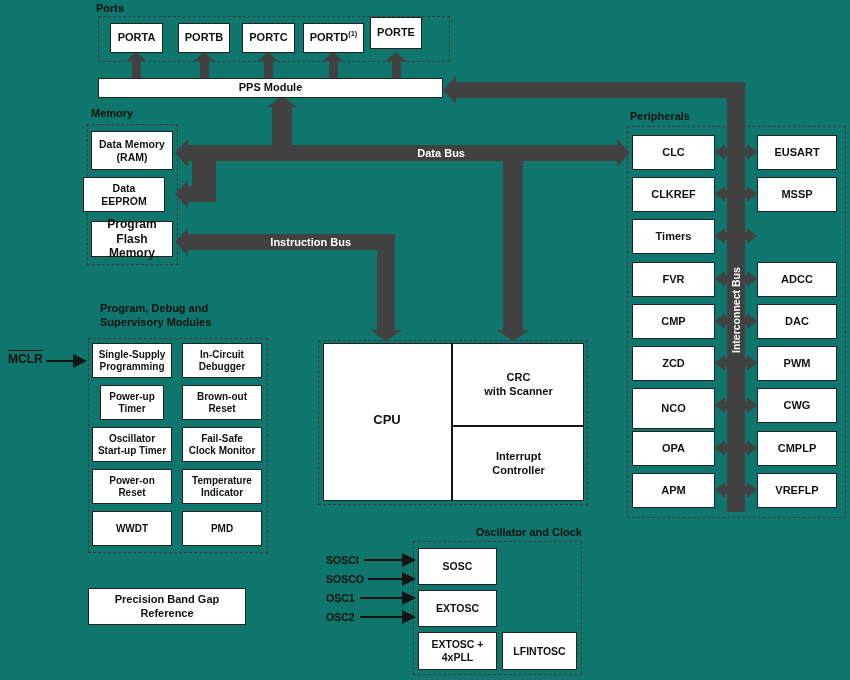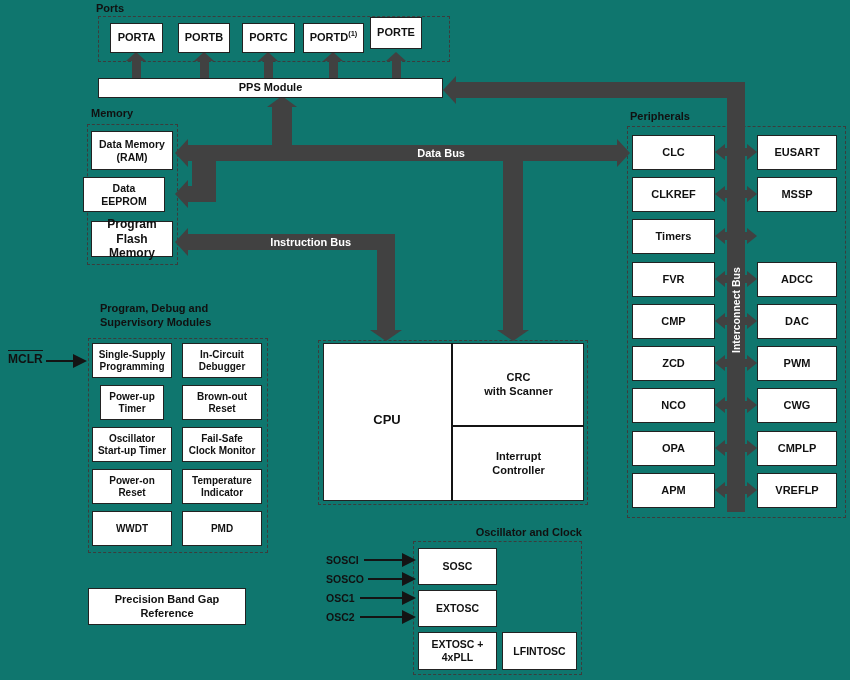--- a/index.html
+++ b/index.html
@@ -152,21 +152,21 @@
     <span style="display:block">Interrupt</span>
     <span style="display:block">Controller</span>
   </div>
 
   <div class="box" style="left:632px;top:135px;width:83px;height:35px">CLC</div>
   <div class="box" style="left:632px;top:177px;width:83px;height:35px">CLKREF</div>
   <div class="box" style="left:632px;top:219px;width:83px;height:35px">Timers</div>
   <div class="box" style="left:632px;top:262px;width:83px;height:35px">FVR</div>
   <div class="box" style="left:632px;top:346px;width:83px;height:35px">ZCD</div>
   <div class="box" style="left:632px;top:304px;width:83px;height:35px">CMP</div>
-  <div class="box" style="left:632px;top:388px;width:83px;height:35px">NCO</div>
+  <div class="box" style="left:632px;top:388px;width:83px;height:41px">NCO</div>
   <div class="box" style="left:632px;top:431px;width:83px;height:35px">OPA</div>
   <div class="box" style="left:632px;top:473px;width:83px;height:35px">APM</div>
 
   <div class="box" style="left:757px;top:135px;width:80px;height:35px">EUSART</div>
   <div class="box" style="left:757px;top:177px;width:80px;height:35px">MSSP</div>
   <div class="box" style="left:757px;top:262px;width:80px;height:35px">ADCC</div>
   <div class="box" style="left:757px;top:304px;width:80px;height:35px">DAC</div>
   <div class="box" style="left:757px;top:346px;width:80px;height:35px">PWM</div>
   <div class="box" style="left:757px;top:388px;width:80px;height:35px">CWG</div>
   <div class="box" style="left:757px;top:431px;width:80px;height:35px">CMPLP</div>

